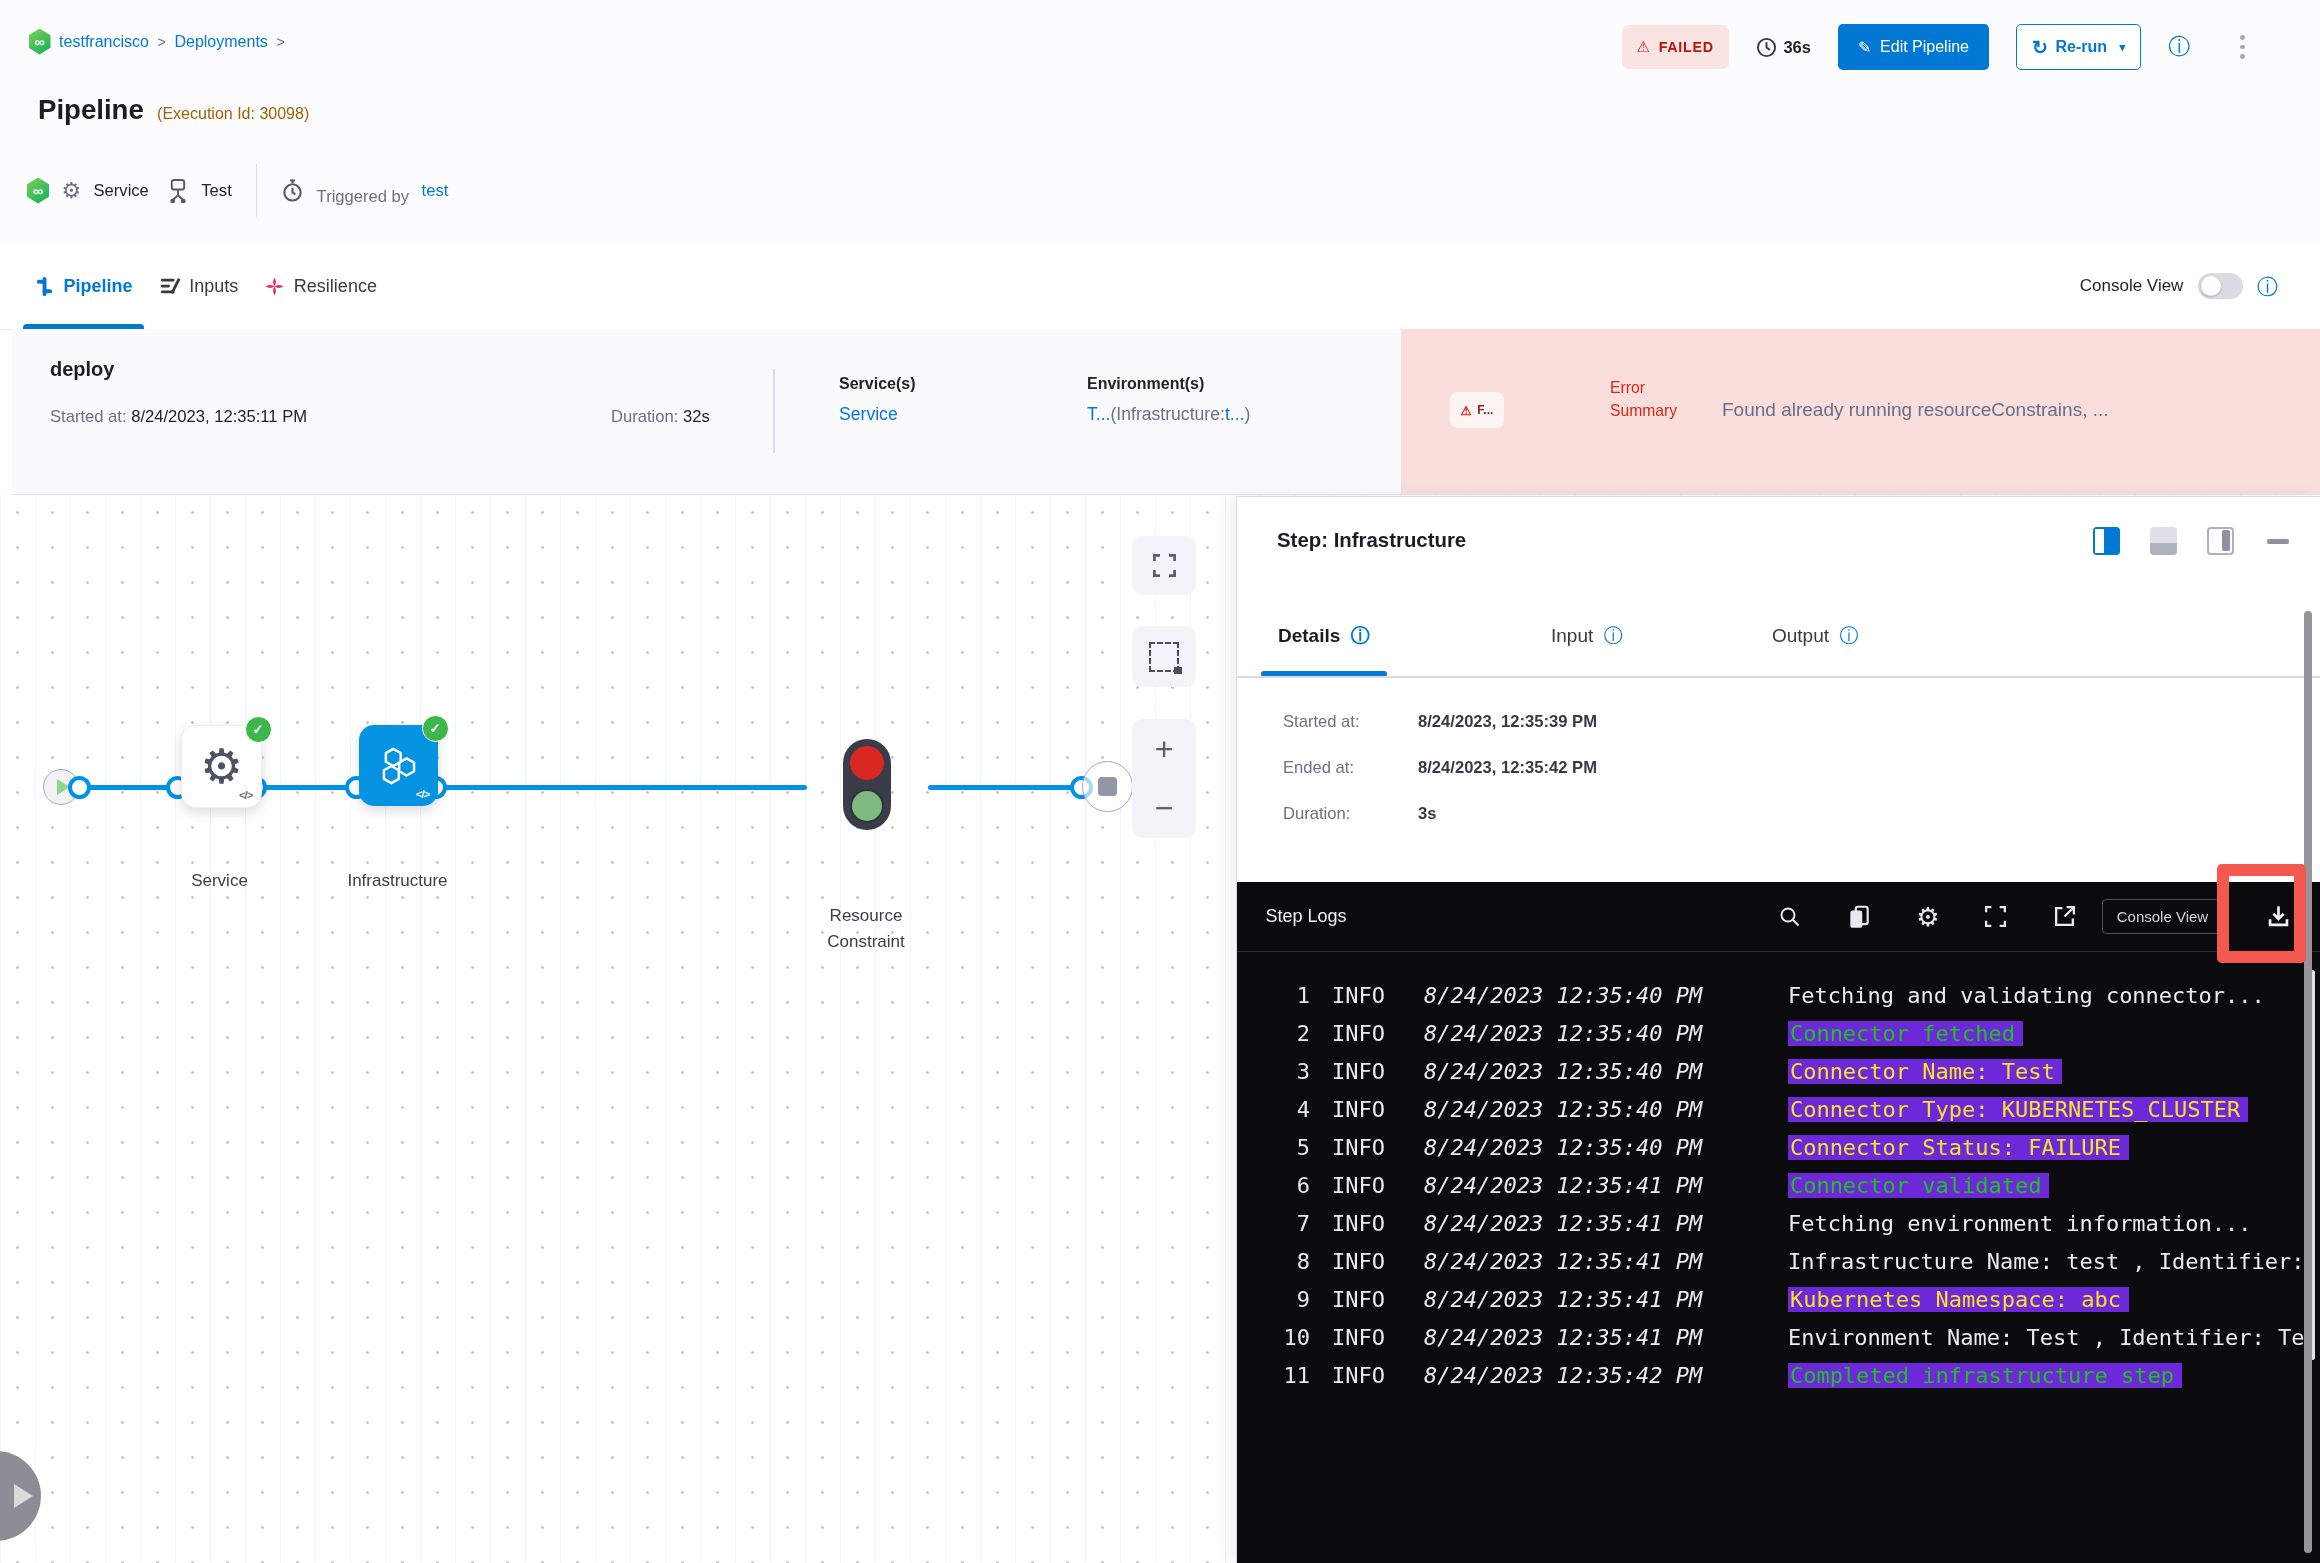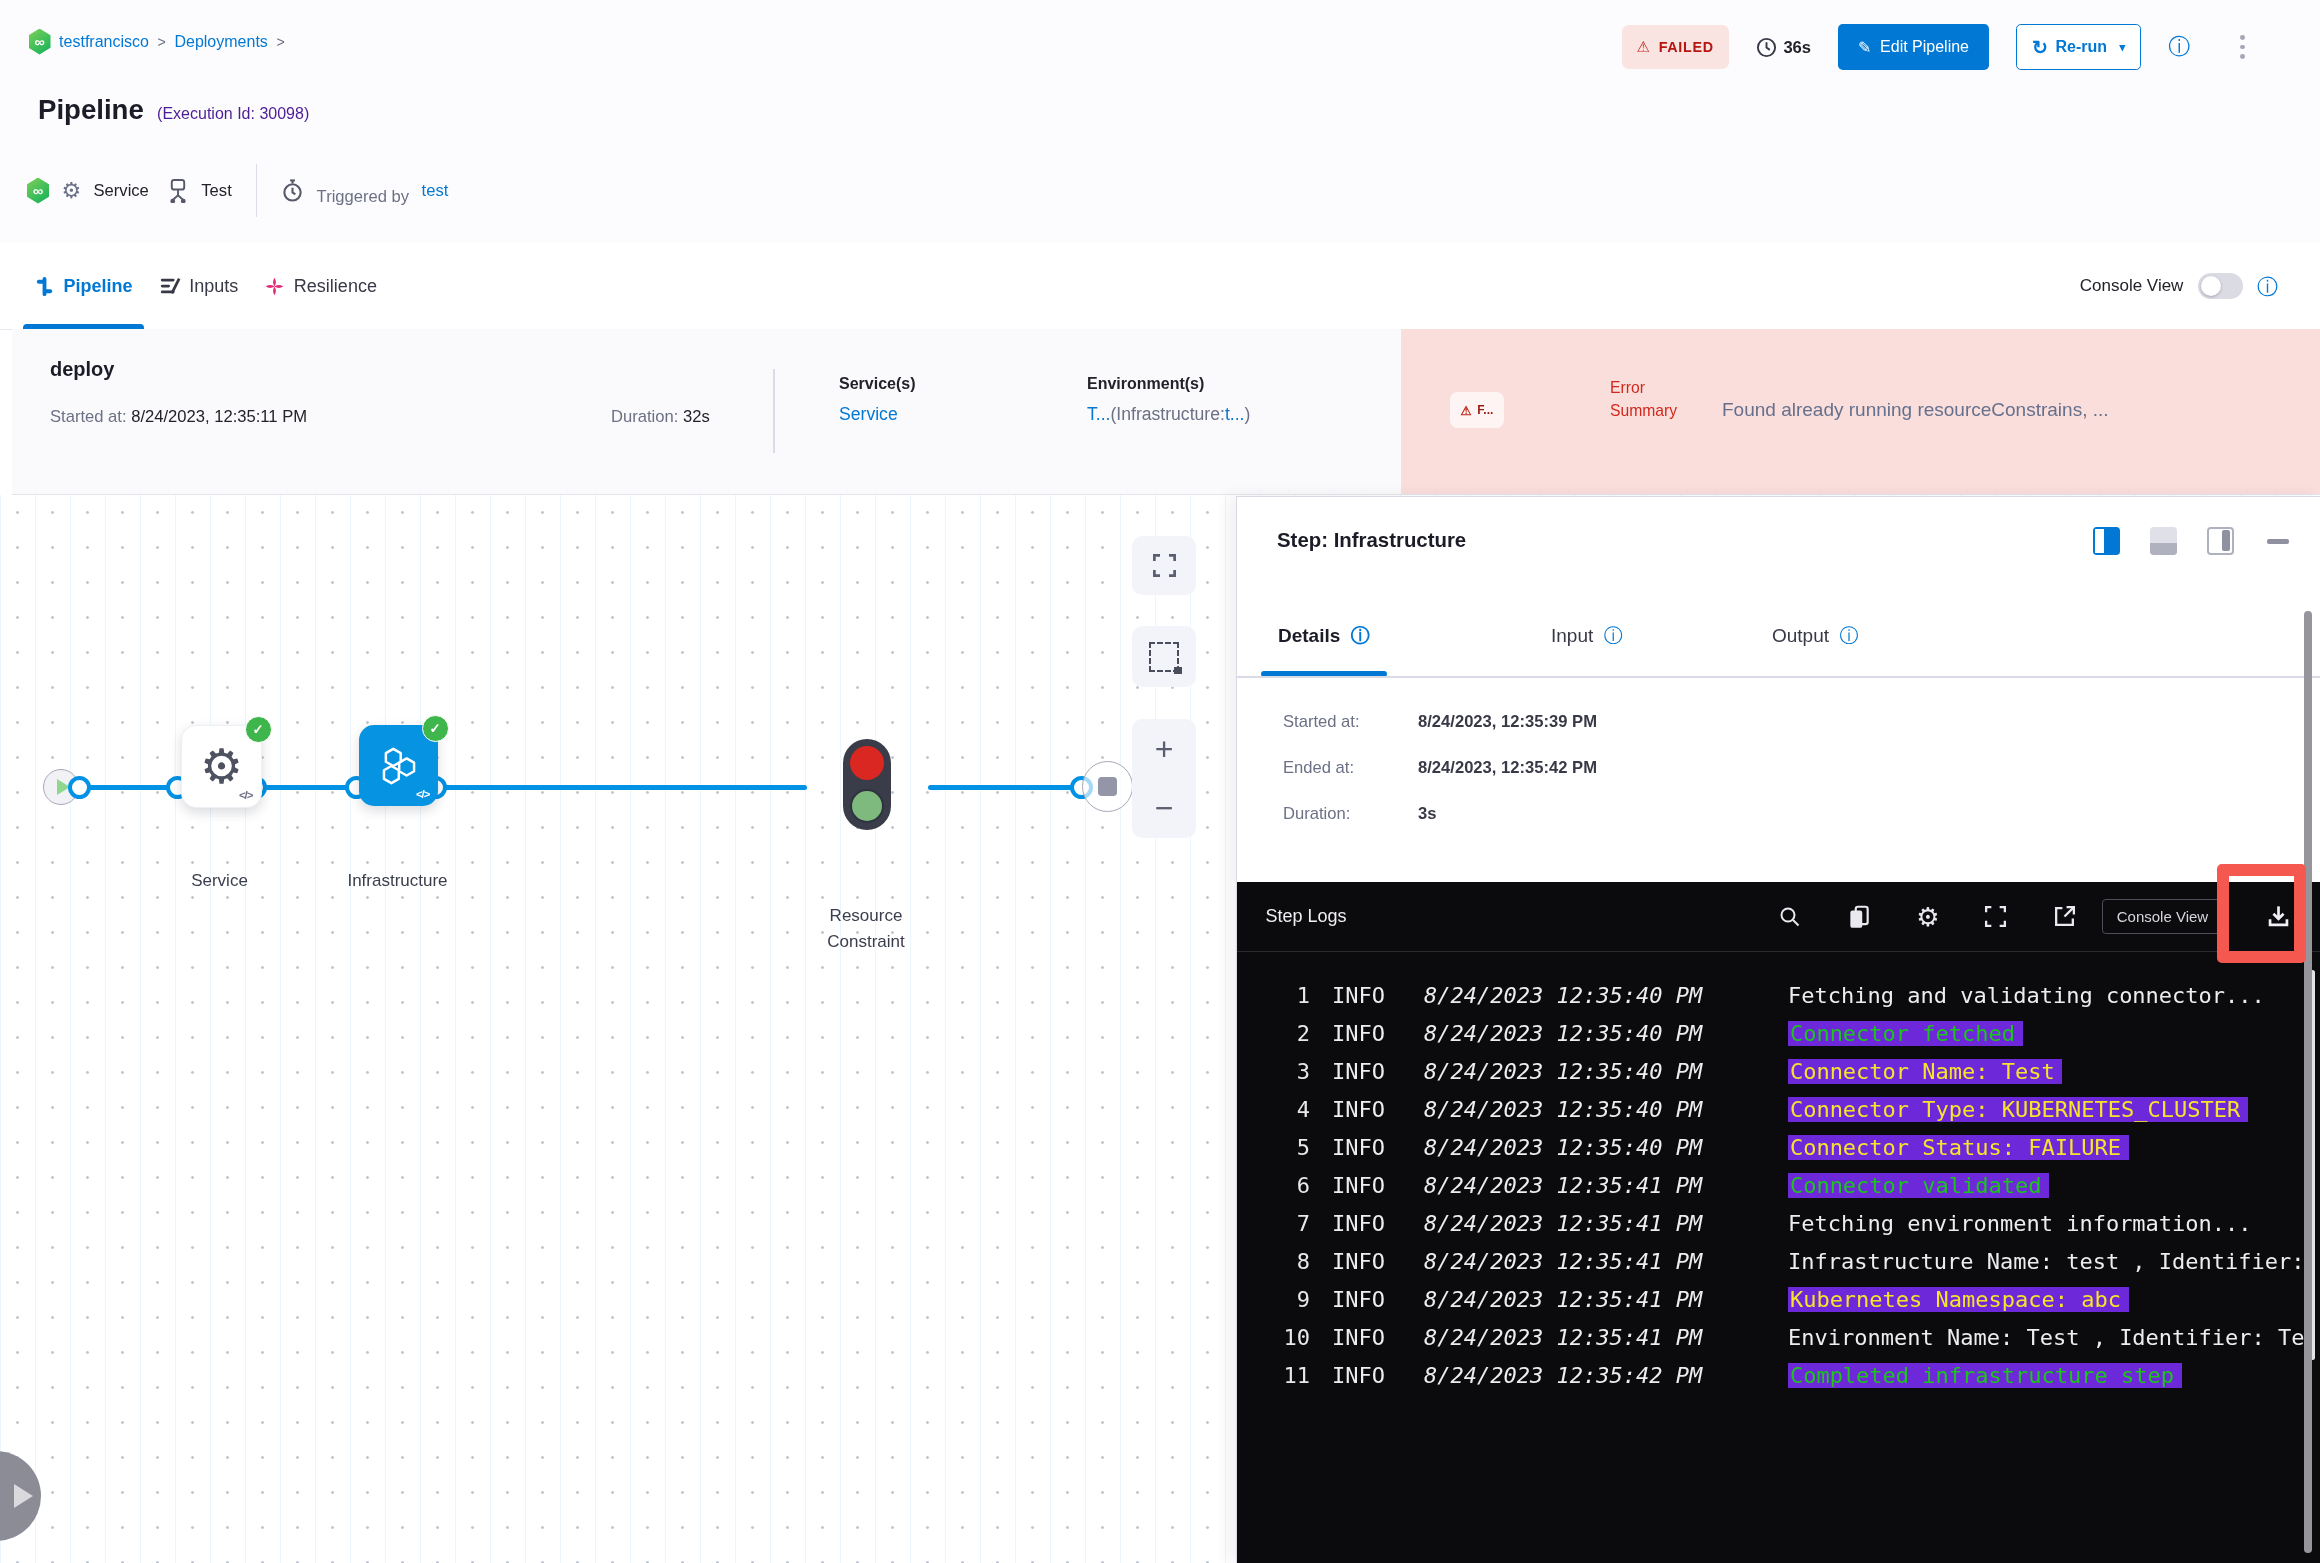--- a/index.html
+++ b/index.html
@@ -12,21 +12,21 @@
   
   .top-header{position:absolute;left:0;top:0;width:2321px;height:243px;background:#fcfcfe;}
   .breadcrumb{position:absolute;left:28.5px;top:28.5px;display:flex;align-items:center;gap:8.6px;font-size:16px;}
   .crumb-link{color:#0278d5;cursor:pointer;}
   .crumb-sep{color:#6b7085;font-size:14.3px;}
   .hexlogo{width:22px;height:26px;clip-path:polygon(50% 0,100% 26%,100% 74%,50% 100%,0 74%,0 26%);
     background:linear-gradient(140deg,#7ed058,#0bb05a);color:#fff;display:flex;align-items:center;justify-content:center;
     font-size:14.3px;font-weight:bold;}
   .title-row{position:absolute;left:38px;top:93px;display:flex;align-items:baseline;gap:13.3px;}
   .page-title{font-size:27.6px;font-weight:bold;color:#1c1c28;}
-  .exec-id{font-size:16px;color:#4c1d95;margin-top:12px;}
+  .exec-id{font-size:16px;color:#a16207;margin-top:12px;}
   .meta-row{position:absolute;left:27px;top:164px;display:flex;align-items:center;gap:12.4px;font-size:16.6px;}
   .meta-label{color:#22222a;}
   .meta-muted{color:#6b7085;margin-top:12px;}
   .meta-link{color:#0278d5;cursor:pointer;}
   .v-div{width:1.9px;height:53px;background:#dcdde8;margin:0 11.4px;}
   .glyph-gear{font-size:22px;color:#6b7085;line-height:1;}
 
   .hdr-right{position:absolute;top:24px;right:76px;display:flex;align-items:center;gap:27px;}
   .failed-badge{height:44px;display:flex;align-items:center;gap:8.6px;background:#fae4e2;border-radius:6.7px;padding:0 15px;}
   .failed-badge .warn{color:#c2281c;font-size:15px;}

